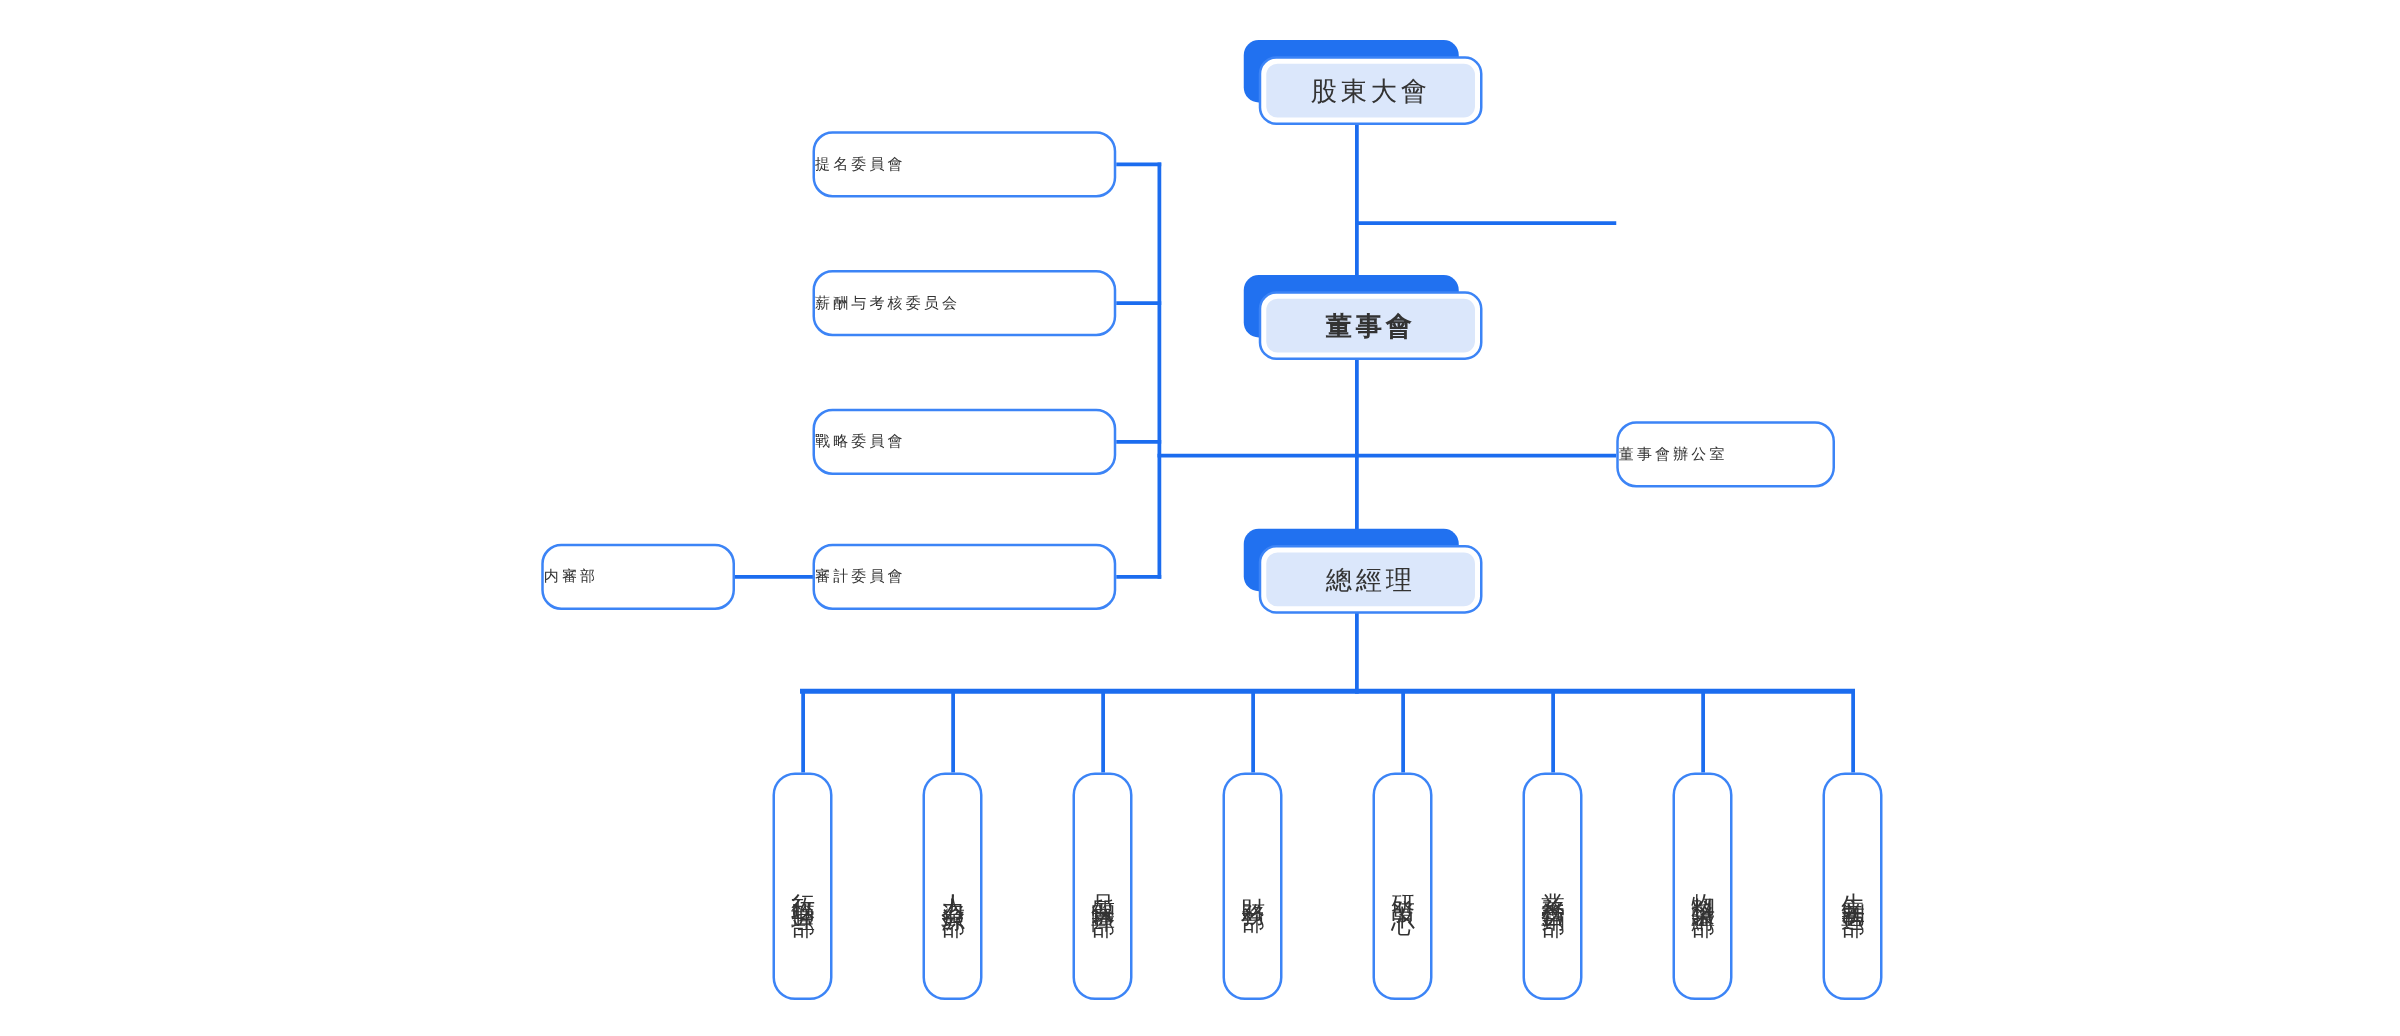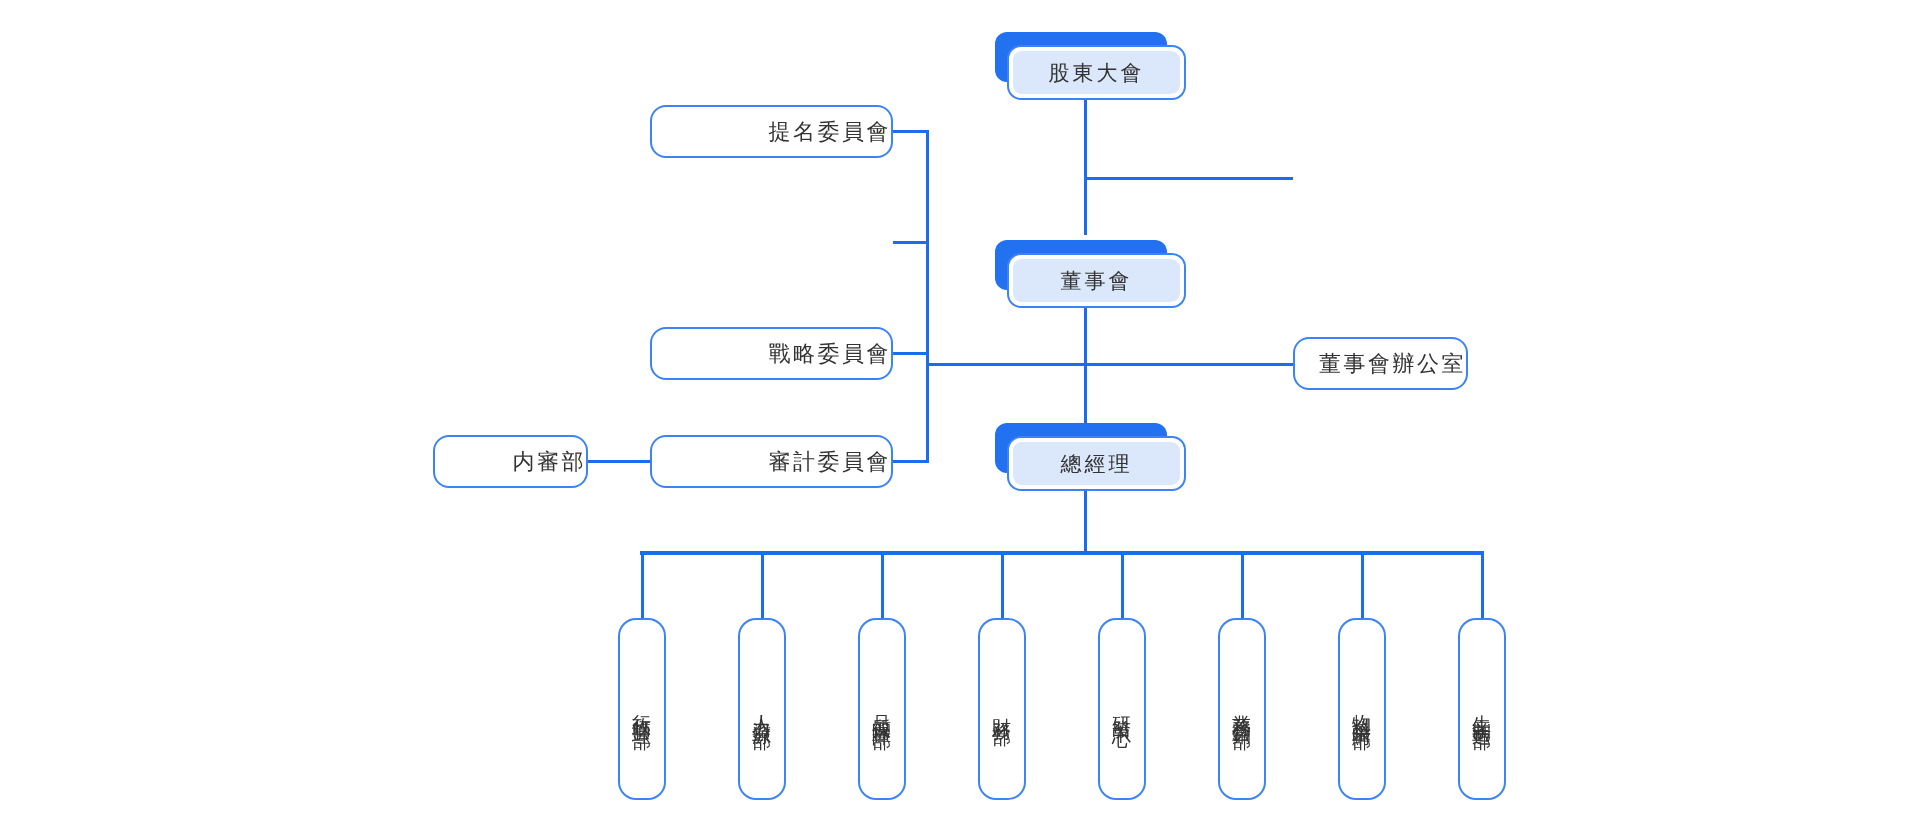--- a/index.html
+++ b/index.html
@@ -14,22 +14,22 @@
   
   .ln{position:absolute;background:var(--line);}
   .h{height:3px;}
   .v{width:3px;}
   .bar{height:4px;}
 
   
   .node{
     position:absolute;background:var(--paper);
     border:2px solid var(--border);border-radius:16px;
-    display:flex;align-items:center;justify-content:flex-end;
-    font-size:22px;letter-spacing:2.5px;color:var(--ink);
+    display:flex;align-items:center;justify-content:flex-start;
+    font-size:12px;letter-spacing:2.5px;color:var(--ink);
   }
 
   
   .bignode{position:absolute;width:194px;height:68px;}
   .bignode-back{
     position:absolute;left:0;top:0;width:172px;height:50px;
     background:var(--back);border-radius:12px;
   }
   .bignode-front{
     position:absolute;left:12px;top:13px;width:179px;height:55px;
@@ -81,36 +81,39 @@
   <div class="ln v" style="left:1361px;top:553px;height:65px;"></div>
   <div class="ln v" style="left:1481px;top:553px;height:65px;"></div>
 
   <div class="bignode" style="left:995px;top:32px;">
     <div class="bignode-back"></div>
     <div class="bignode-front">
       <div class="bignode-inner">股東大會</div>
     </div>
   </div>
 
-  <div class="bignode" style="left:995px;top:240px;">
+  <div class="bignode" style="left:995px;top:220px;font-weight:bold;">
     <div class="bignode-back"></div>
     <div class="bignode-front">
       <div class="bignode-inner">董事會</div>
     </div>
   </div>
 
   <div class="bignode" style="left:995px;top:423px;text-align:right;">
     <div class="bignode-back"></div>
     <div class="bignode-front">
       <div class="bignode-inner">總經理</div>
     </div>
   </div>
 
   <div class="node" style="left:650px;top:105px;width:243px;height:53px;">
     <span>提名委員會</span>
+  </div>
+  <div class="node" style="left:650px;top:216px;width:243px;height:53px;">
+    <span>薪酬与考核委员会</span>
   </div>
   <div class="node" style="left:650px;top:435px;width:243px;height:53px;">
     <span>審計委員會</span>
   </div>
   <div class="node" style="left:650px;top:327px;width:243px;height:53px;">
     <span>戰略委員會</span>
   </div>
   <div class="node" style="left:413px;top:435px;width:155px;height:53px;margin-left:20px;">
     <span>内審部</span>
   </div>

